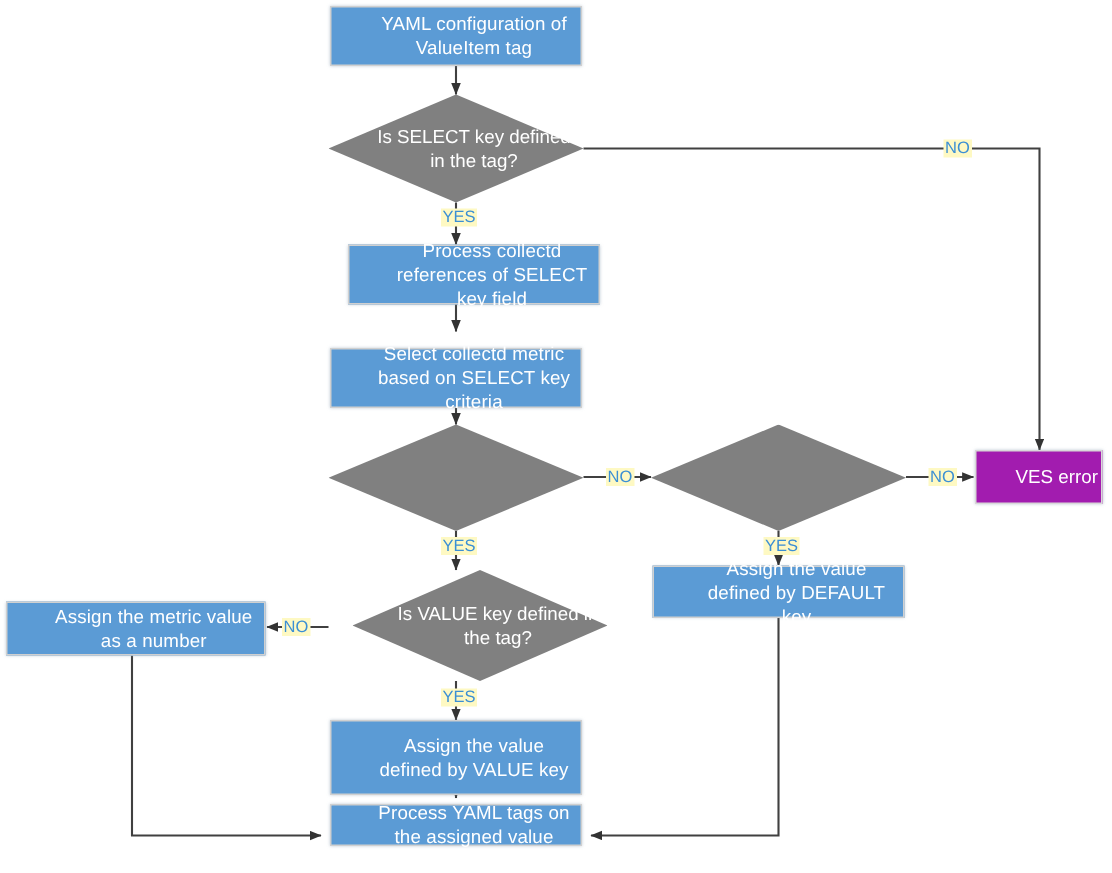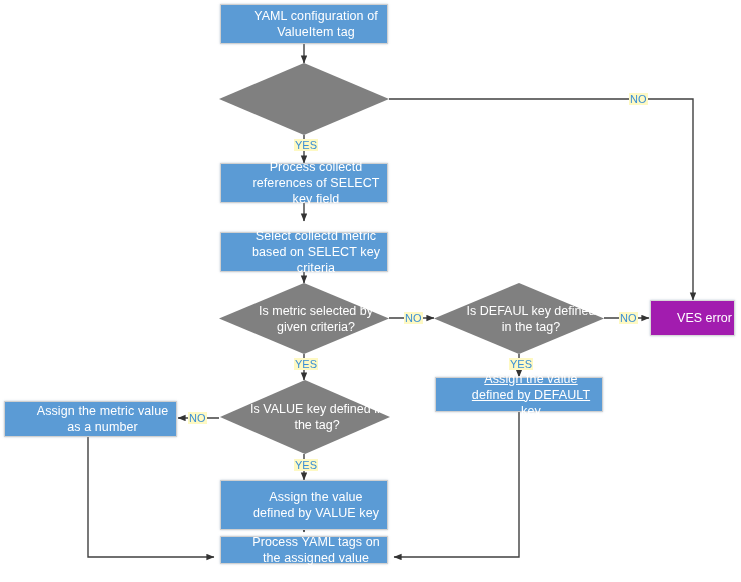--- a/index.html
+++ b/index.html
@@ -99,55 +99,54 @@
     <path d="M88,437 L88,557 L214,557"></path>
   </g>
 </svg>
 
 <div class="node box" style="left:220px;top:4px;width:168px;height:40px;">
   <span class="txt">YAML configuration of ValueItem tag</span>
 </div>
 
 <div class="node diamond" style="left:219px;top:63px;width:170px;height:72px;">
   <span class="dshape"></span>
+  <span class="txt">Is SELECT key defined in the tag?</span>
 </div>
 <span class="edgelabel" style="left:629px;top:93px;">NO</span>
 <span class="edgelabel" style="left:294px;top:139px;">YES</span>
 
-<div class="node box" style="left:220px;top:163px;width:168px;height:40px;">
+<div class="node box" style="left:232px;top:163px;width:168px;height:40px;">
   <span class="txt">Process collectd references of SELECT key field</span>
 </div>
 
 <div class="node box" style="left:220px;top:221px;width:168px;height:40px;margin-top:11px;">
   <span class="txt">Select collectd metric based on SELECT key criteria</span>
 </div>
 
 <div class="node diamond" style="left:219px;top:283px;width:170px;height:71px;">
   <span class="dshape"></span>
-  <span class="txt">Is metric selected by given criteria?</span>
 </div>
 <span class="edgelabel" style="left:404px;top:312px;">NO</span>
 <span class="edgelabel" style="left:294px;top:358px;">YES</span>
 
 <div class="node diamond" style="left:434px;top:283px;width:170px;height:71px;">
   <span class="dshape"></span>
-  <span class="txt">Is DEFAUL key defined in the tag?</span>
 </div>
 <span class="edgelabel" style="left:619px;top:312px;">NO</span>
 <span class="edgelabel" style="left:509px;top:358px;">YES</span>
 
 <div class="node errbox" style="left:650px;top:300px;width:85px;height:36px;">
   <span class="txt">VES error</span>
 </div>
 
-<div class="node box" style="left:435px;top:377px;width:168px;height:35px;text-decoration:underline;">
+<div class="node box" style="left:435px;top:377px;width:168px;height:35px;">
   <span class="txt">Assign the value defined by DEFAULT key</span>
 </div>
 
-<div class="node diamond" style="left:220px;top:380px;width:170px;height:74px;">
+<div class="node diamond" style="left:235px;top:380px;width:170px;height:74px;">
   <span class="dshape"></span>
   <span class="txt">Is VALUE key defined in the tag?</span>
 </div>
 <span class="edgelabel" style="left:188px;top:412px;">NO</span>
 <span class="edgelabel" style="left:294px;top:459px;">YES</span>
 
 <div class="node box" style="left:4px;top:401px;width:173px;height:36px;">
   <span class="txt">Assign the metric value as a number</span>
 </div>
 

